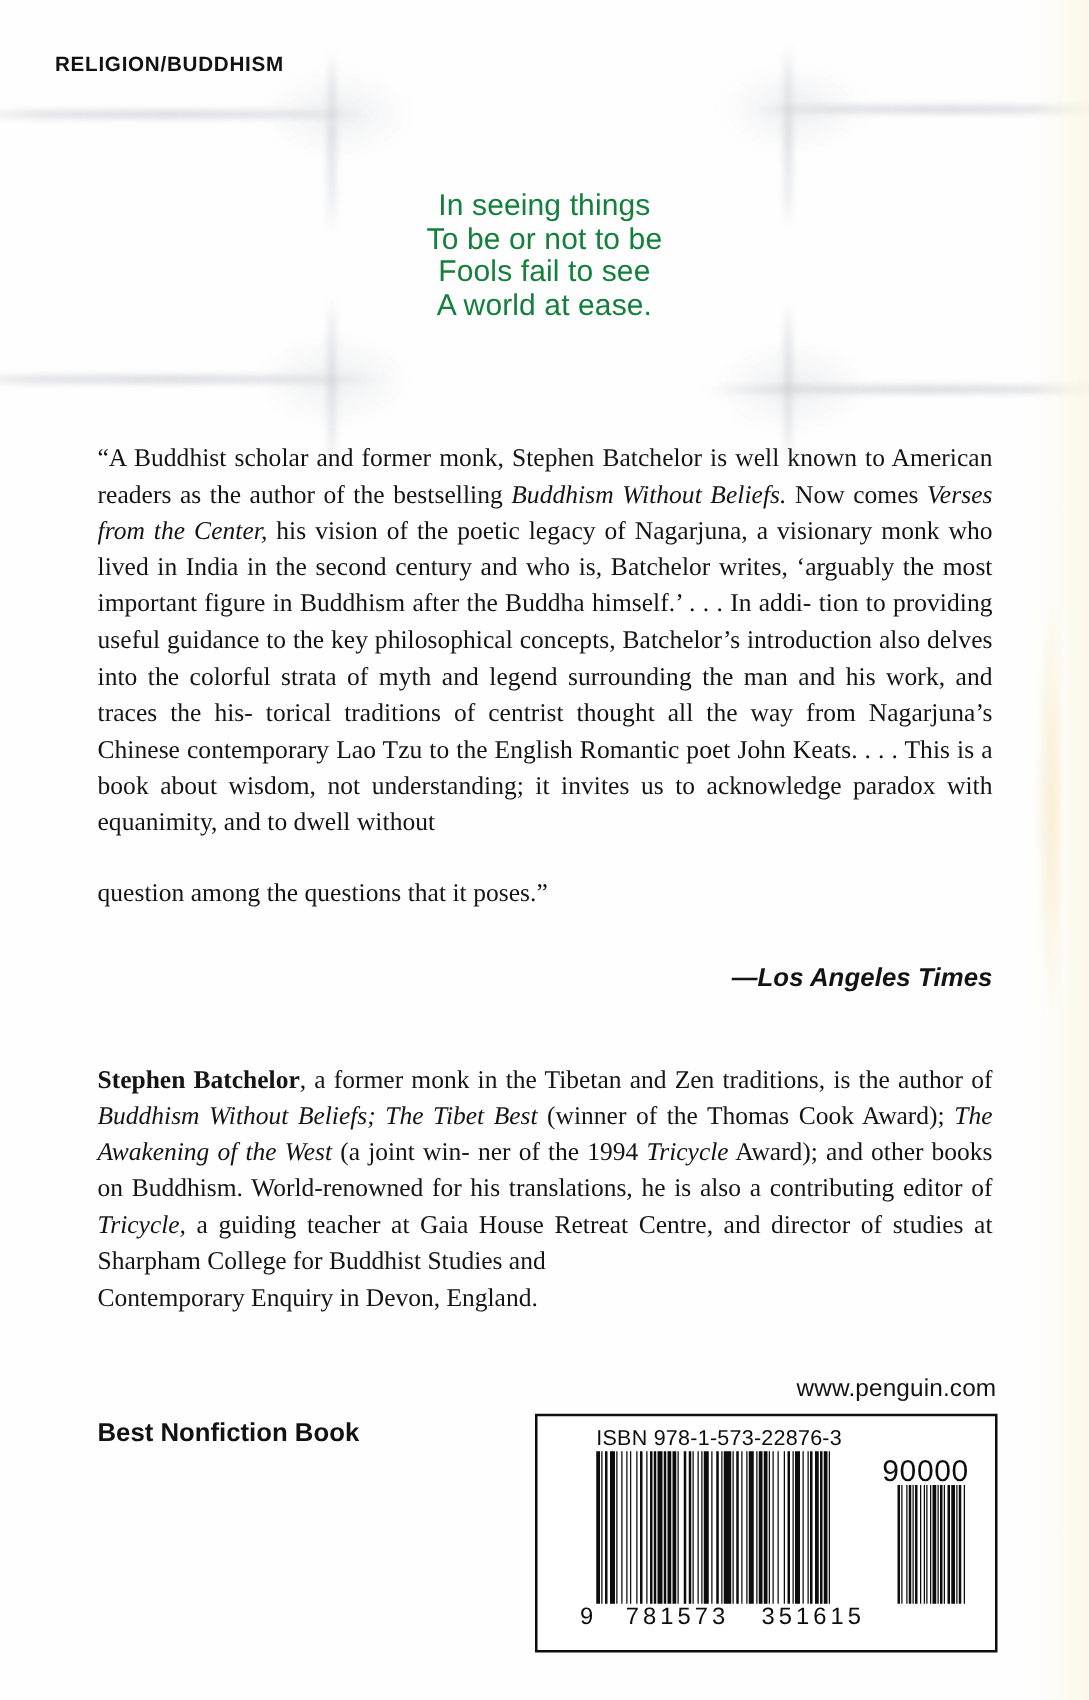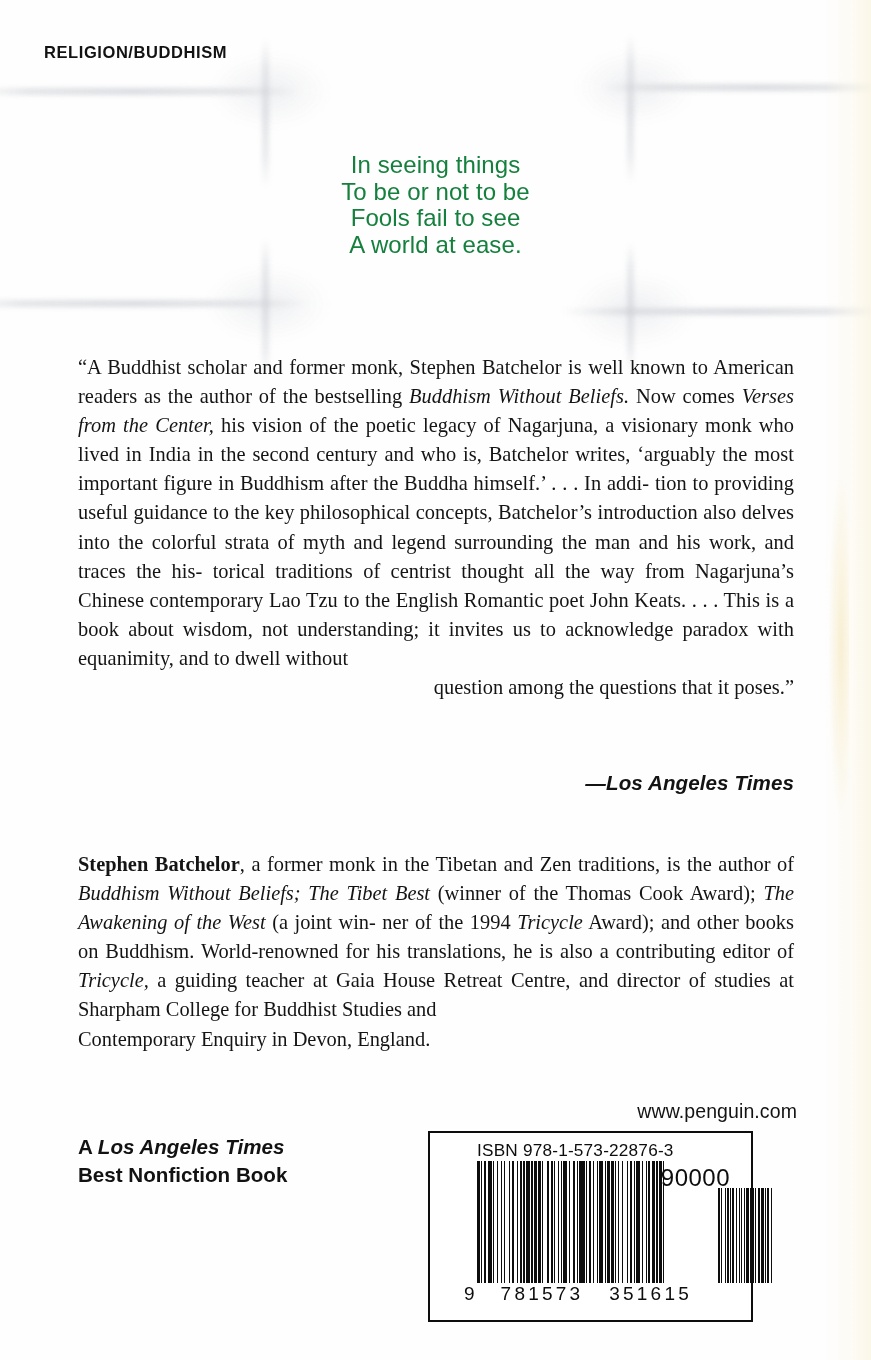--- a/index.html
+++ b/index.html
@@ -106,21 +106,21 @@
   
   #review-quote {
     top:353px;
     font-size:20.4px;
     line-height:29.1px;
     text-align:justify;
     text-justify:inter-word;
     letter-spacing:0.002em;
     color:#141414;
   }
-  #review-quote .last-line { text-align:right; }
+  #review-quote .last-line { text-align:left;margin-top:28px; }
 
   #review-attrib {
     position:absolute;
     left:78px;
     width:716px;
     top:771px;
     text-align:right;
     font-size:20.6px;
     font-style:italic;
     font-weight:600;
@@ -166,21 +166,21 @@
     letter-spacing:0.005em;
     color:#131313;
     z-index:4;
   }
 
   
   #barcode-box {
     position:absolute;
     left:428px;
     top:1131px;
-    width:325px;
+    width:370px;
     height:191px;
     border:2.5px solid #0d0d0d;
     background:#ffffff;
     z-index:5;
   }
   #isbn-text {
     position:absolute;
     left:47px;
     top:7px;
     font-family:"Liberation Sans", sans-serif;
@@ -297,21 +297,20 @@
     <span class="ital">The Tibet Best</span><span> (winner</span>
     <span>of the Thomas Cook Award); </span><span class="ital">The Awakening of the West</span><span> (a joint win-</span>
     <span>ner of the 1994 </span><span class="ital">Tricycle</span><span> Award); and other books on Buddhism.</span>
     <span>World-renowned for his translations, he is also a contributing editor</span>
     <span>of </span><span class="ital">Tricycle,</span><span> a guiding teacher at Gaia House Retreat Centre, and</span>
     <span>director of studies at Sharpham College for Buddhist Studies and</span>
     <div class="last-line">Contemporary Enquiry in Devon, England.</div>
   </div>
 
   <div id="award">
-    <div><span>A </span><span class="awd-ital">Los Angeles Times</span></div>
     <div>Best Nonfiction Book</div>
   </div>
 
   <div id="publisher-url">www.penguin.com</div>
 
   <div id="barcode-box">
     <div id="isbn-text">ISBN 978-1-573-22876-3</div>
     <div id="price-text">90000</div>
 
     <div id="ean-main">

